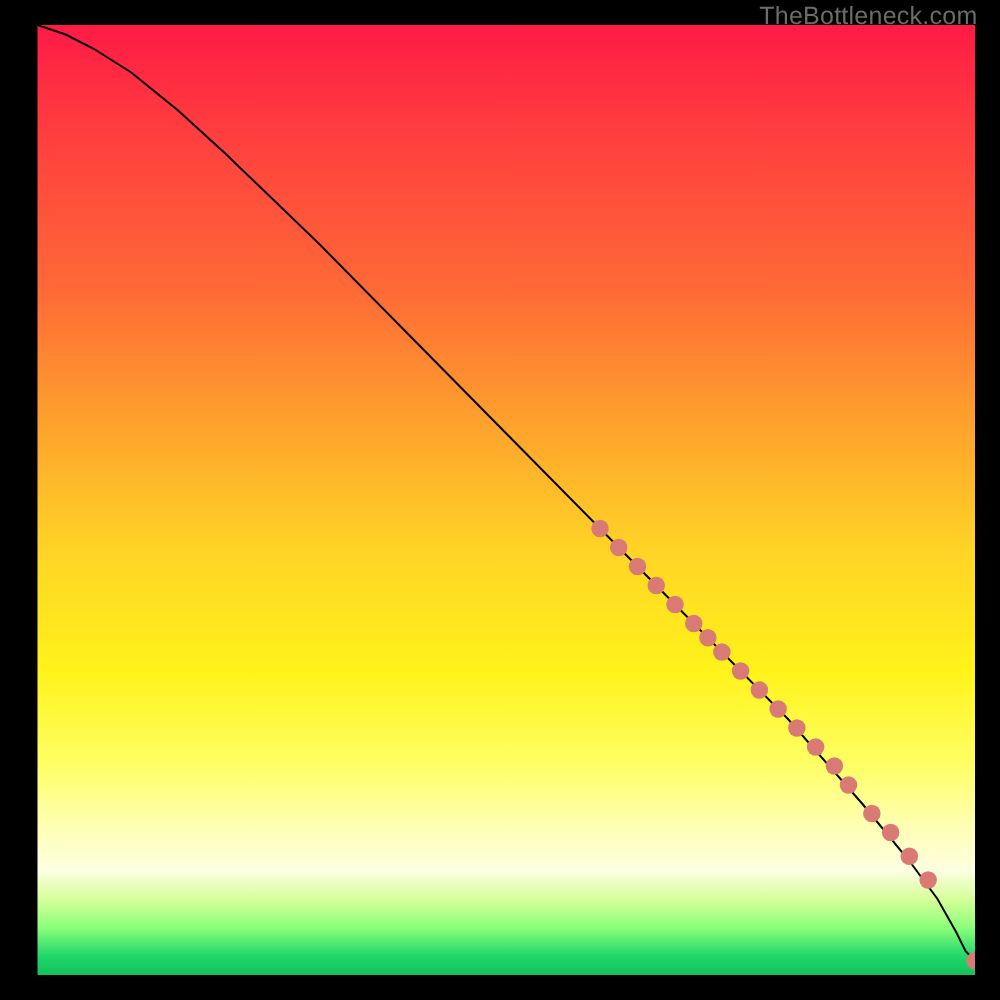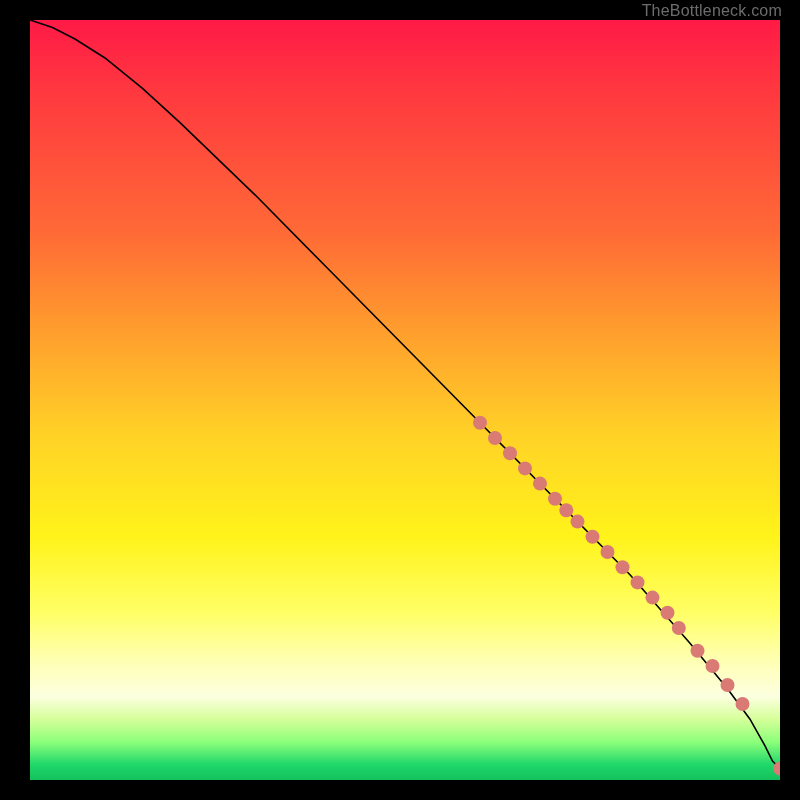--- a/index.html
+++ b/index.html
@@ -41,21 +41,21 @@
       #8cff7a 95%,
       #1fd76a 98%,
       #13c15c 100%
     );
   }
   .attribution {
     position: absolute;
     top: 2px;
     right: 18px;
     color: #6c6c6c;
-    font-size: 16px;
+    font-size: 20px;
     font-weight: 500;
     letter-spacing: 0.2px;
   }
   svg.overlay {
     position: absolute;
     left: 0;
     top: 0;
   }
   .curve {
     fill: none;

